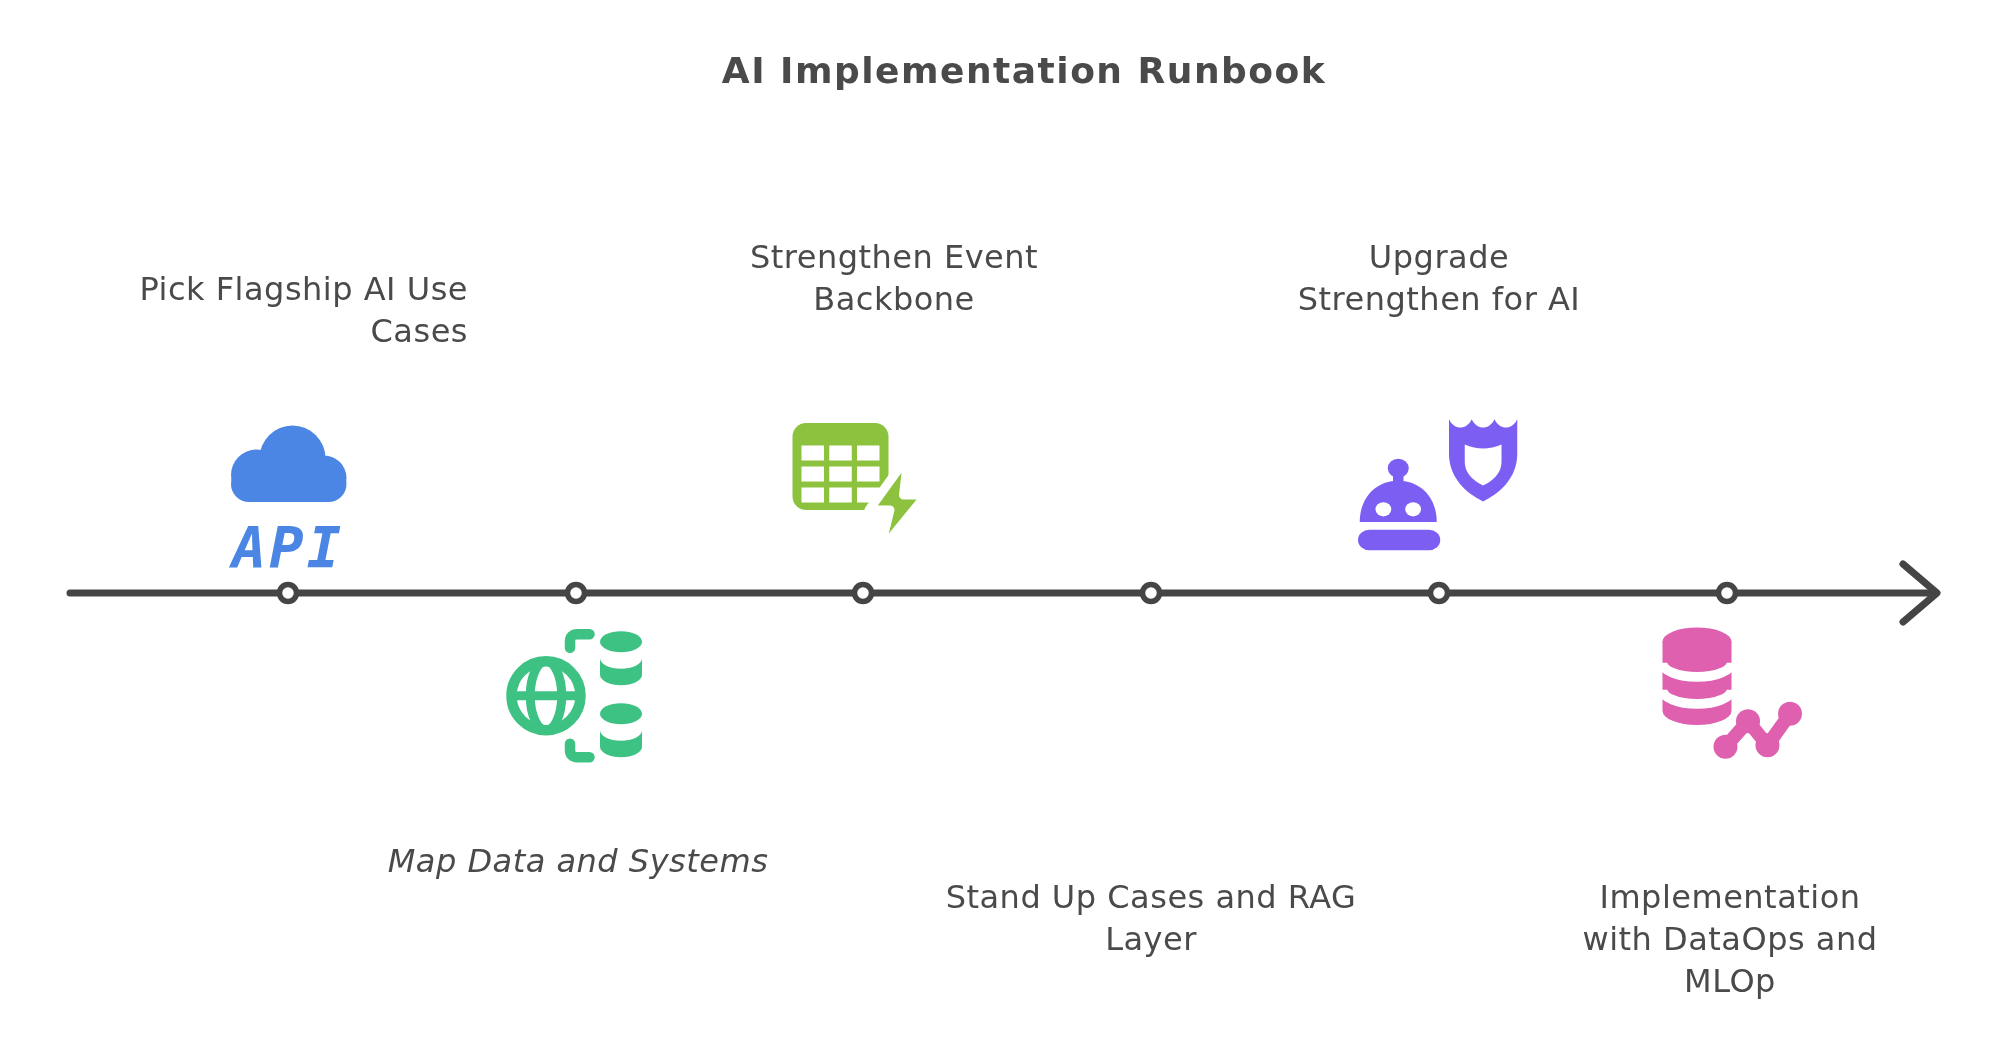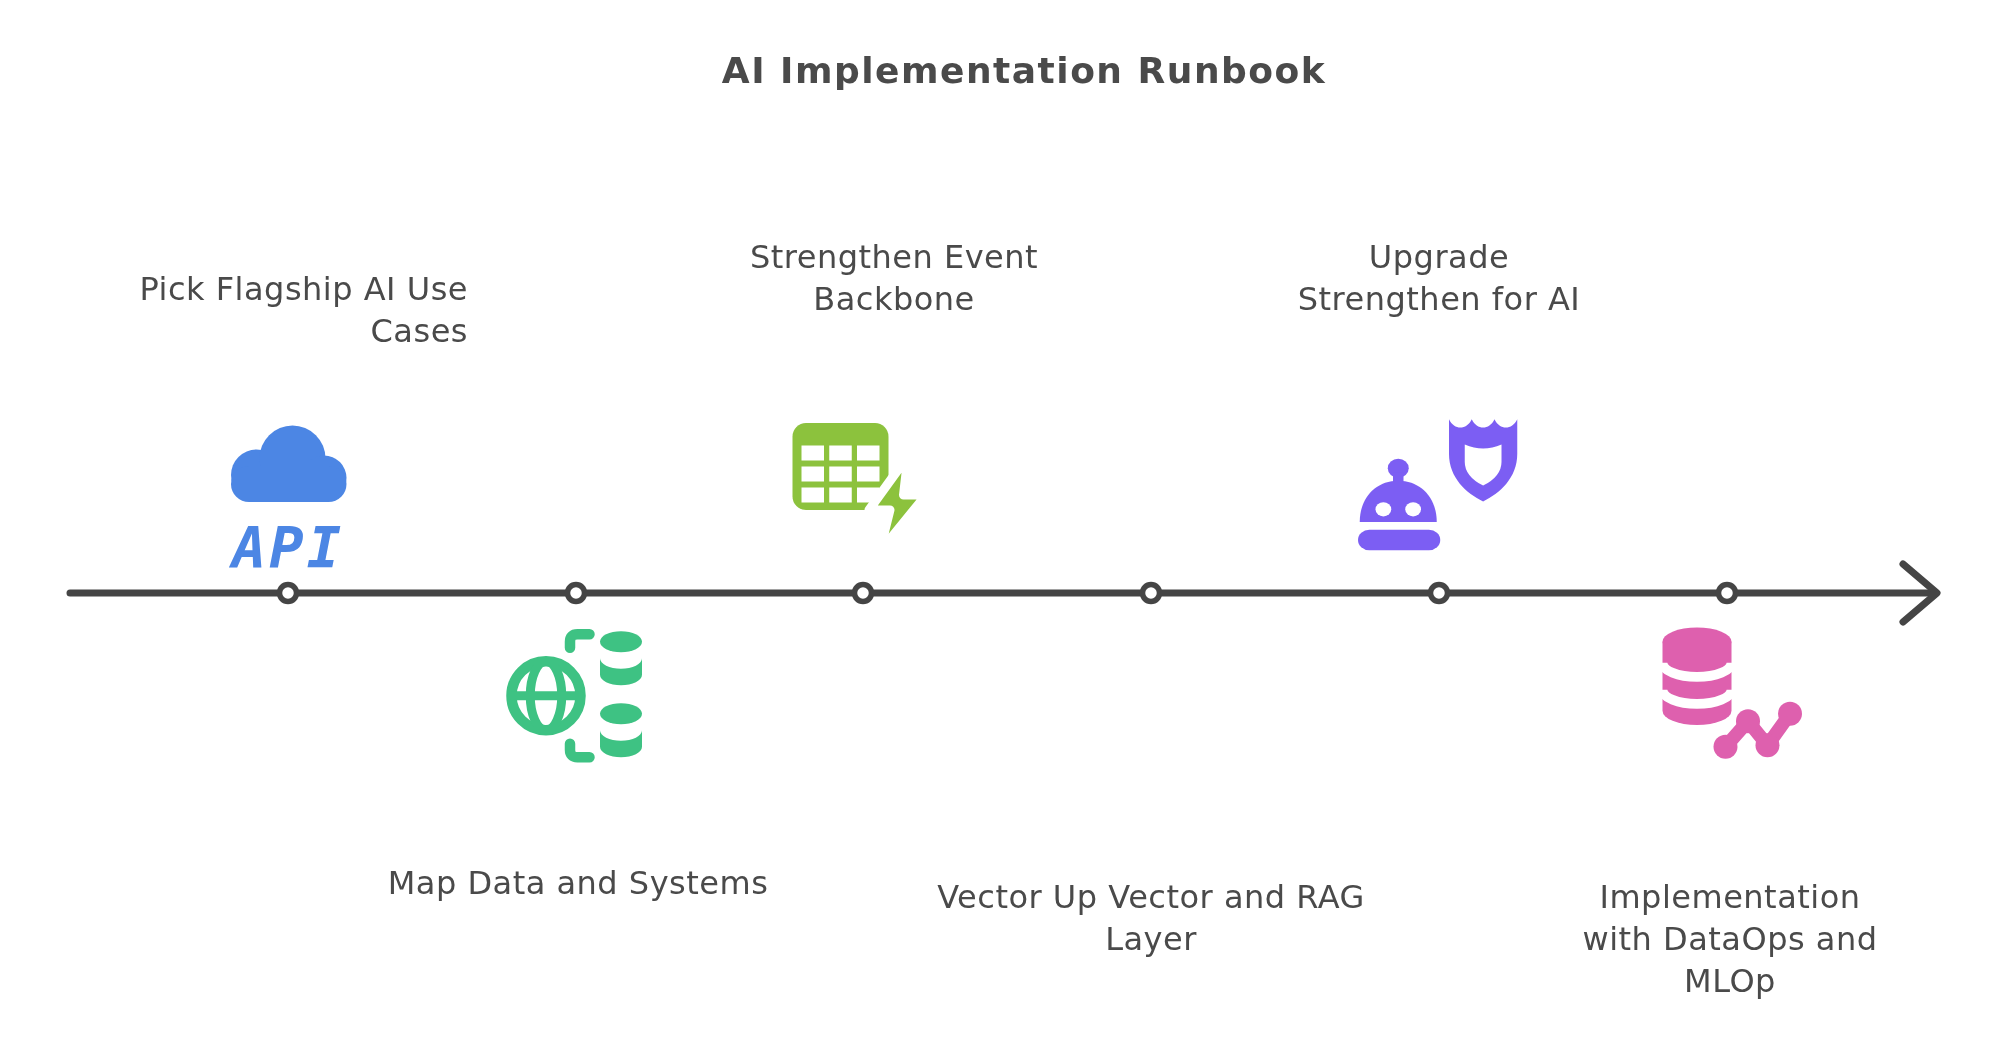--- a/index.html
+++ b/index.html
@@ -3,21 +3,21 @@
 <meta charset="utf-8">
 <style>
   html,body{margin:0;padding:0;background:#fff;}
   #canvas{position:relative;width:2016px;height:1054px;background:#ffffff;overflow:hidden;
           font-family:"DejaVu Sans", sans-serif;}
   .page-title{position:absolute;left:1024px;top:50px;transform:translateX(-50%);
           font-size:36px;font-weight:bold;letter-spacing:1.5px;color:#4a4a4a;white-space:nowrap;}
   .ms-label{position:absolute;transform:translateX(-50%);text-align:center;
           font-size:32px;line-height:42px;letter-spacing:0.5px;color:#4a4a4a;}
   .lbl-1{left:288px;top:268px;width:360px;text-align:right;}
-  .lbl-2{left:578px;top:862px;width:640px;}
+  .lbl-2{left:578px;top:840px;width:640px;font-style:italic;}
   .lbl-3{left:866px;top:236px;width:300px;margin-left:28px;}
   .lbl-4{left:1151px;top:876px;width:430px;}
   .lbl-5{left:1439px;top:236px;width:330px;}
   .lbl-6{left:1730px;top:876px;width:340px;}
   .icon{position:absolute;font-style:italic;}
   .timeline-svg{position:absolute;left:0;top:0;}
 </style>
 </head>
 <body>
 
@@ -32,21 +32,21 @@
     <circle cx="576" cy="593" r="8.5" fill="#fff" stroke-width="5.5" stroke="#454545"></circle>
     <circle cx="863" cy="593" r="8.5" fill="#fff" stroke-width="5.5" stroke="#454545"></circle>
     <circle cx="1151" cy="593" r="8.5" fill="#fff" stroke-width="5.5" stroke="#454545"></circle>
     <circle cx="1439" cy="593" r="8.5" fill="#fff" stroke-width="5.5" stroke="#454545"></circle>
     <circle cx="1727" cy="593" r="8.5" fill="#fff" stroke-width="5.5" stroke="#454545"></circle>
   </svg>
 
   <div class="ms-label lbl-1">Pick Flagship AI Use Cases</div>
   <div class="ms-label lbl-2">Map Data and Systems</div>
   <div class="ms-label lbl-3">Strengthen Event Backbone</div>
-  <div class="ms-label lbl-4">Vector Up Vector and RAG Layer</div>
+  <div class="ms-label lbl-4">Stand Up Cases and RAG Layer</div>
   <div class="ms-label lbl-5">Upgrade Strengthen for AI</div>
   <div class="ms-label lbl-6">Implementation with DataOps and MLOp</div>
 
   <div class="icon" style="left:213px;top:412px;">
     <svg width="150" height="168" viewBox="0 0 100 112">
       <g fill="#4C86E4">
         <circle cx="29" cy="42" r="17"></circle>
         <circle cx="53" cy="31" r="22"></circle>
         <circle cx="74" cy="44" r="15"></circle>
         <rect x="12" y="36" width="77" height="24" rx="12"></rect>

